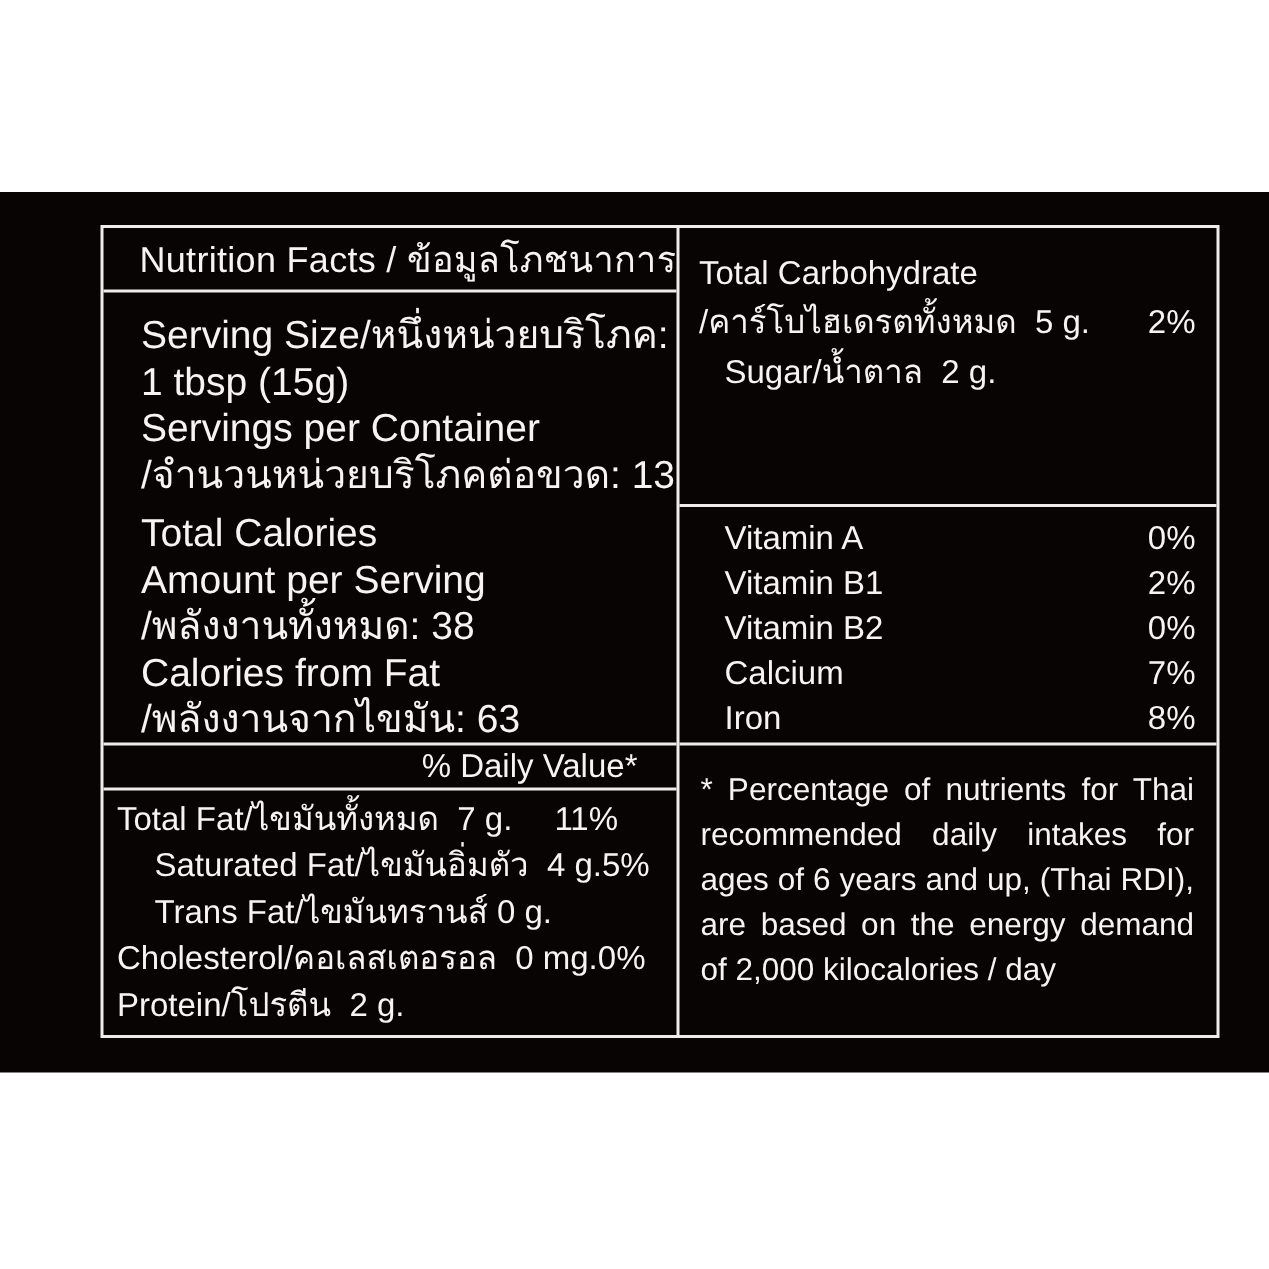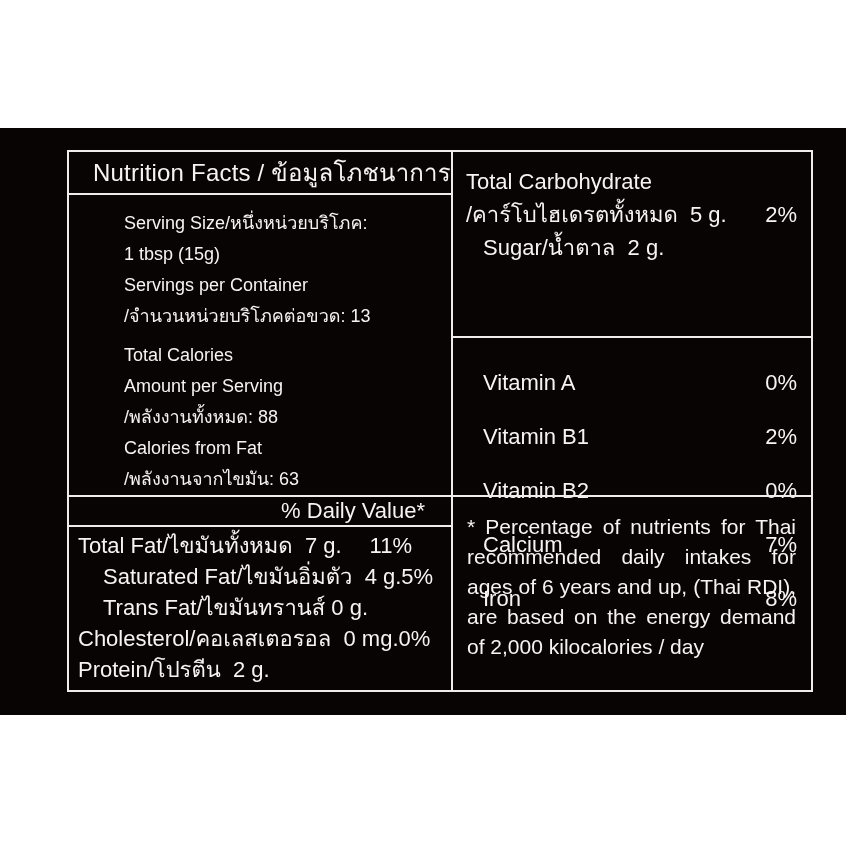--- a/index.html
+++ b/index.html
@@ -41,22 +41,21 @@
     border-bottom:2px solid var(--line);
     display:flex;align-items:center;
     padding-left:24px;
     font-size:24px;
     letter-spacing:.2px;
     white-space:pre;
   }
   .serving-block{
     flex:1;
     padding:13px 8px 0 25px;
-    font-size:18px;
-    margin-left:30px;
+    font-size:26px;
   }
   .serving-block .line{line-height:31px;white-space:pre;}
   .block-gap{height:8px;}
   .dv-row{
     height:32px;
     border-top:2px solid var(--line);
     border-bottom:2px solid var(--line);
     display:flex;align-items:center;justify-content:flex-end;
     padding-right:26px;
     font-size:22px;
@@ -78,21 +77,21 @@
     font-size:22px;
   }
   .carb-block .nutrient-row{line-height:33px;}
   .carb-block .nutrient-row.indent{padding-left:17px;}
   .vit-block{
     height:159px;
     border-top:2px solid var(--line);
     padding:6px 14px 0 30px;
     font-size:22px;
   }
-  .vit-block .nutrient-row{line-height:30px;margin-top:24px;}
+  .vit-block .nutrient-row{line-height:30px;}
   .footnote{
     flex:1;
     border-top:2px solid var(--line);
     padding:15px 15px 0 14px;
     font-size:21px;
     line-height:30px;
     text-align:justify;
     text-justify:inter-word;
   }
   .nutrient-label{white-space:pre;}
@@ -118,21 +117,21 @@
 
             <div class="line">/จำนวนหน่วยบริโภคต่อขวด: 13</div>
           </div>
         <div class="block-gap"></div>
         <div>
 
             <div class="line">Total Calories</div>
 
             <div class="line">Amount per Serving</div>
 
-            <div class="line">/พลังงานทั้งหมด: 88</div>
+            <div class="line">/พลังงานทั้งหมด: 38</div>
 
             <div class="line">Calories from Fat</div>
 
             <div class="line">/พลังงานจากไขมัน: 63</div>
           </div>
       </div>
 
       <div class="dv-row">% Daily Value*</div>
 
       <div class="fats-block">

